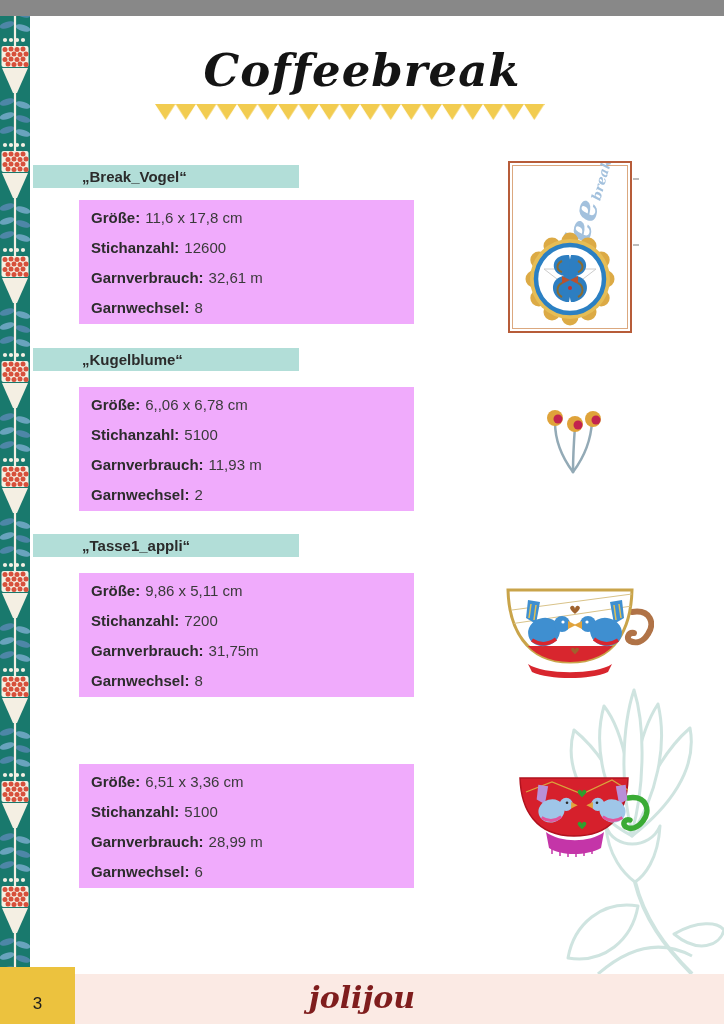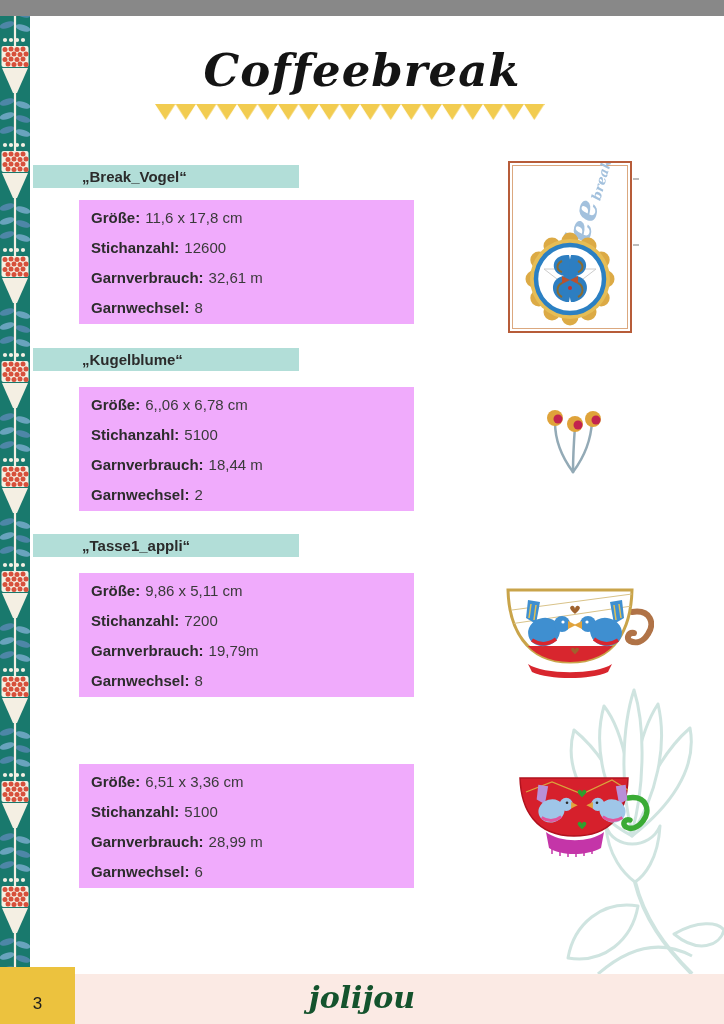--- a/index.html
+++ b/index.html
@@ -47,21 +47,21 @@
   
   #page-num-box{
     position:absolute; left:0; top:951px; width:75px; height:73px; background:#ecc23e;
     display:flex; align-items:center; justify-content:center;
     font-size:17px; color:#1d1d1d;
   }
   #footer-band{position:absolute; left:75px; top:958px; width:649px; height:66px; background:#fbeae4;}
   #brand-logo{
     position:absolute; left:0; top:964px; width:724px; text-align:center;
     font-family:"DejaVu Serif", serif; font-style:italic; font-weight:700;
-    font-size:30px; color:#14532d;
+    font-size:30px; color:#7f1d1d;
   }
   .ill{position:absolute;}
   svg{display:block;}
 </style>
 </head>
 <body>
 
 <div id="page">
 
   <svg id="left-border" width="30" height="951" viewBox="0 0 30 951">
@@ -148,41 +148,41 @@
     <div class="line">
         <span class="lbl">Größe:</span>
         <span class="val">6,,06 x 6,78 cm</span>
       </div>
     <div class="line">
         <span class="lbl">Stichanzahl:</span>
         <span class="val">5100</span>
       </div>
     <div class="line">
         <span class="lbl">Garnverbrauch:</span>
-        <span class="val">18,44 m</span>
+        <span class="val">11,93 m</span>
       </div>
     <div class="line">
         <span class="lbl">Garnwechsel:</span>
         <span class="val">2</span>
       </div>
   </div>
 
   <div class="sec-bar" style="top:518px">„Tasse1_appli“</div>
   <div class="info-box" style="top:557px">
     <div class="line">
         <span class="lbl">Größe:</span>
         <span class="val">9,86 x 5,11 cm</span>
       </div>
     <div class="line">
         <span class="lbl">Stichanzahl:</span>
         <span class="val">7200</span>
       </div>
     <div class="line">
         <span class="lbl">Garnverbrauch:</span>
-        <span class="val">19,79m</span>
+        <span class="val">31,75m</span>
       </div>
     <div class="line">
         <span class="lbl">Garnwechsel:</span>
         <span class="val">8</span>
       </div>
   </div>
 
   <div class="info-box" style="top:748px">
     <div class="line">
         <span class="lbl">Größe:</span>

